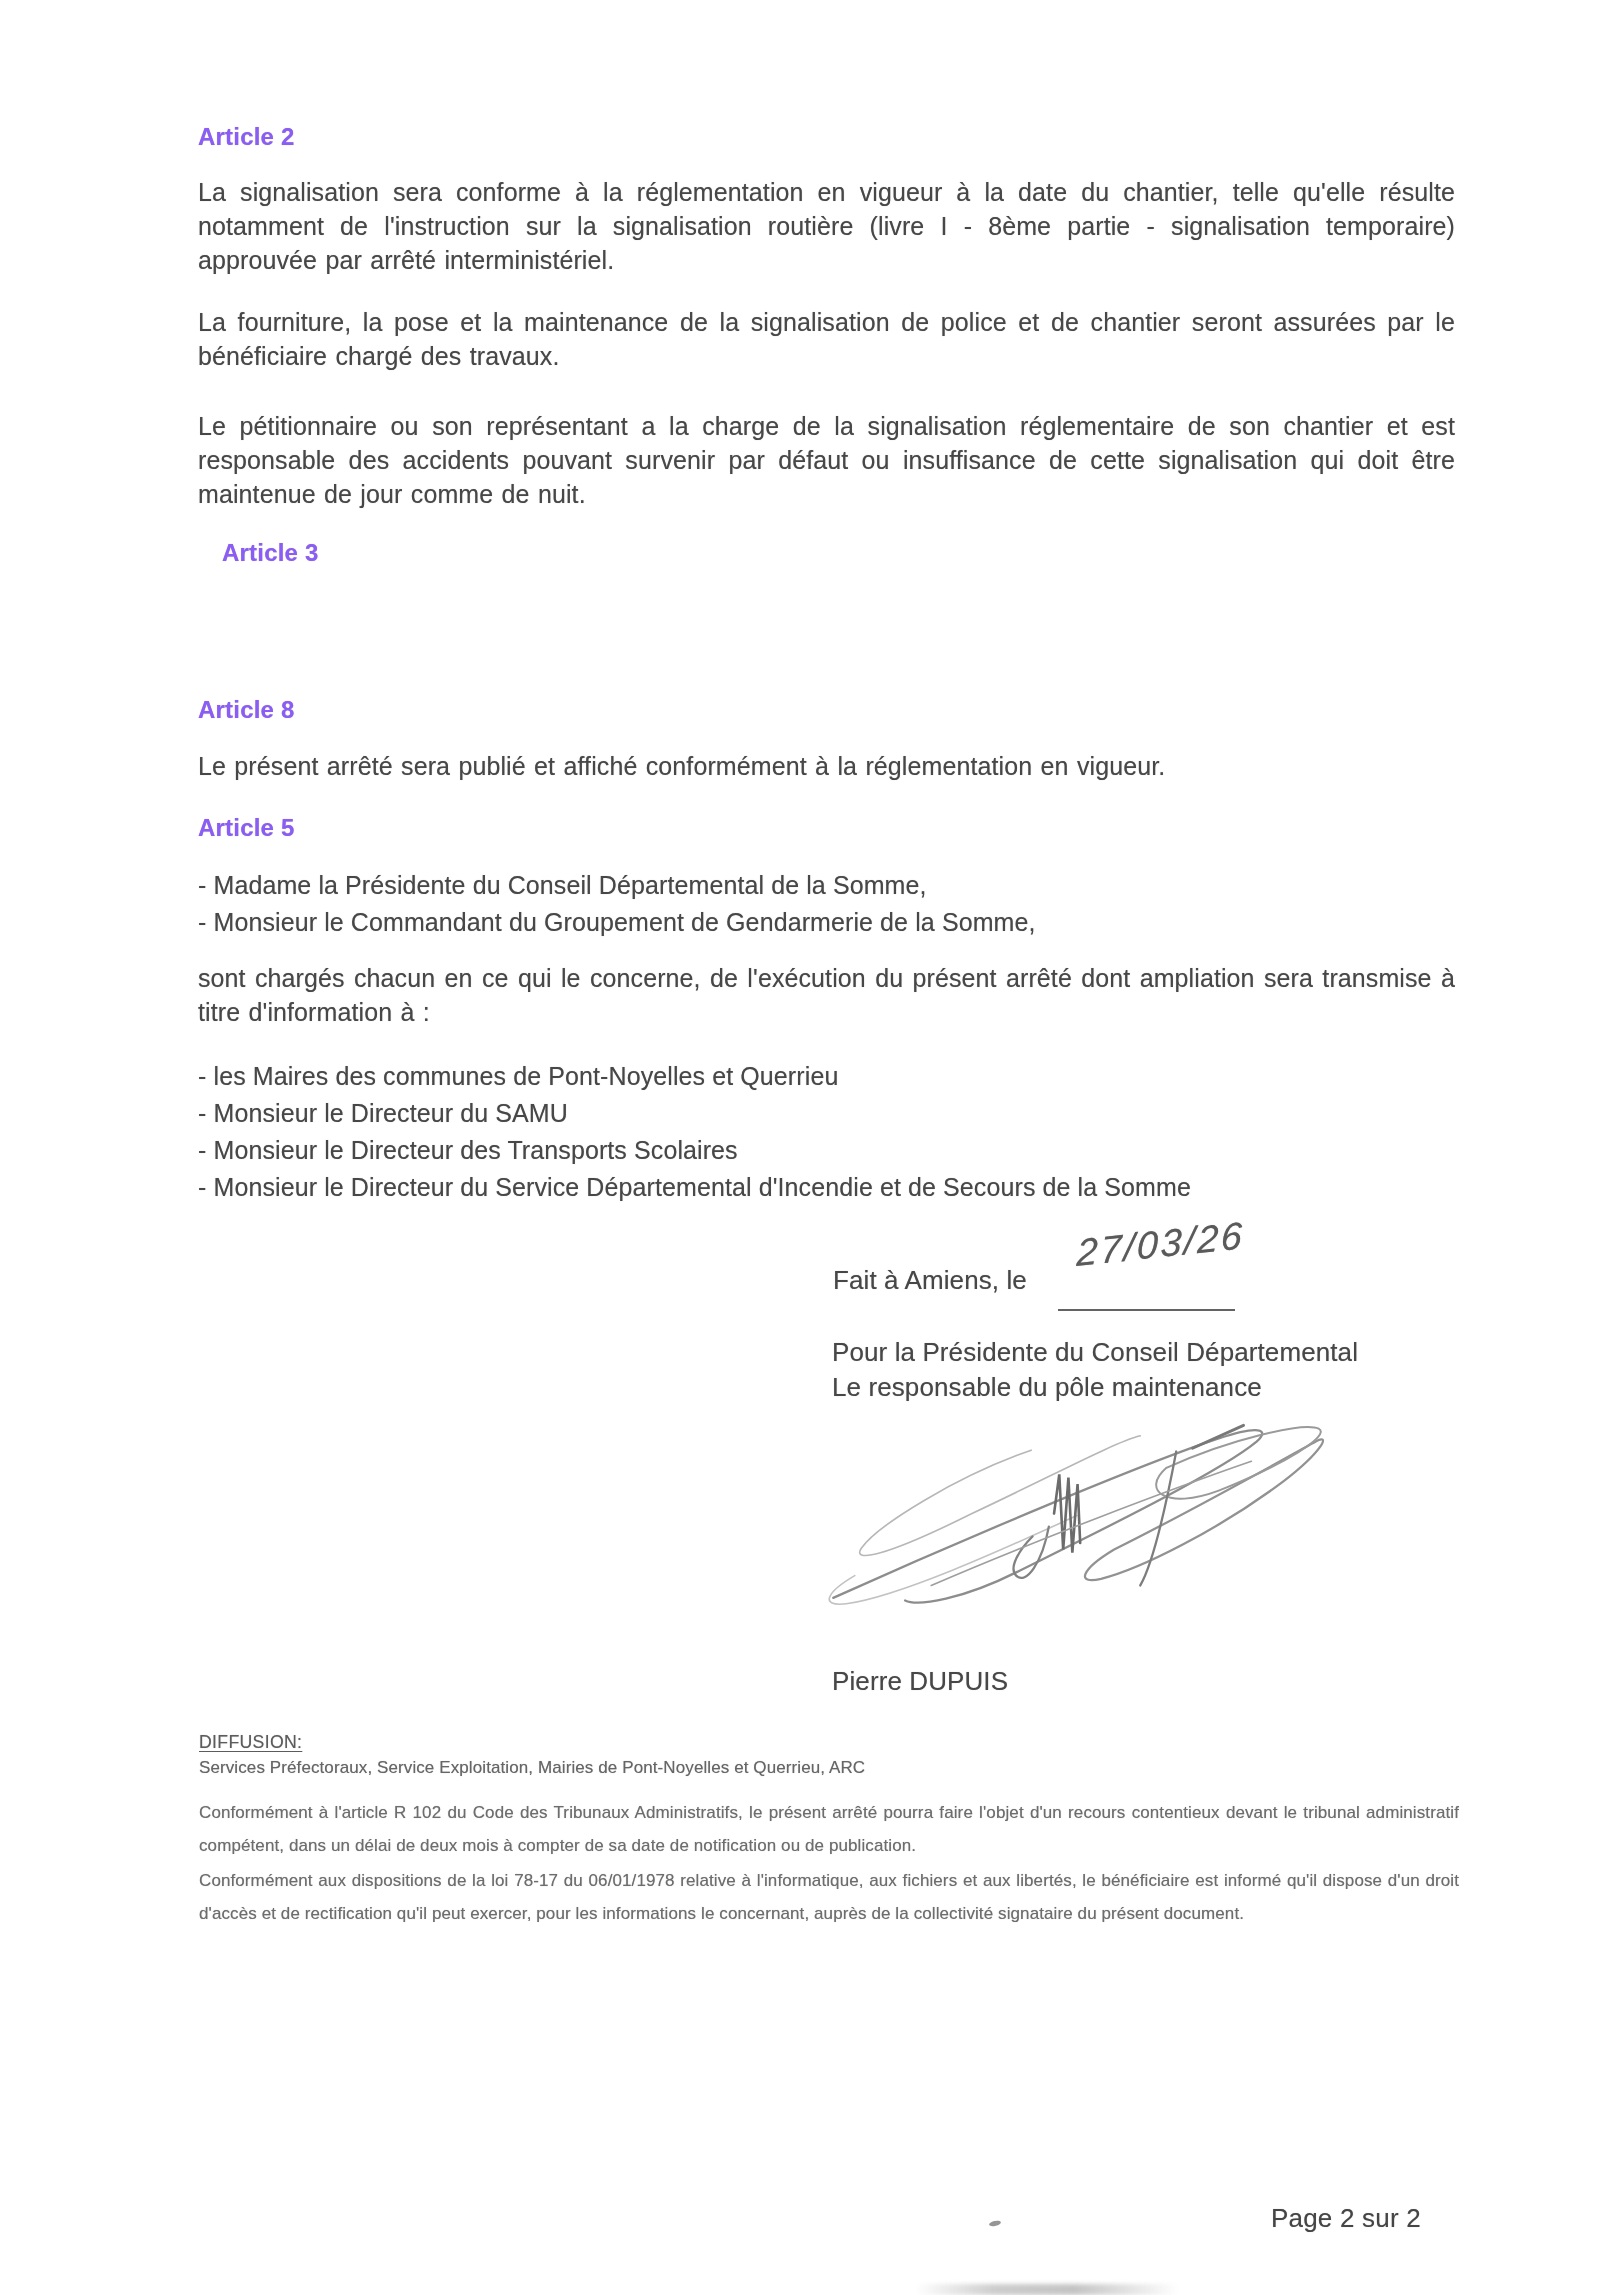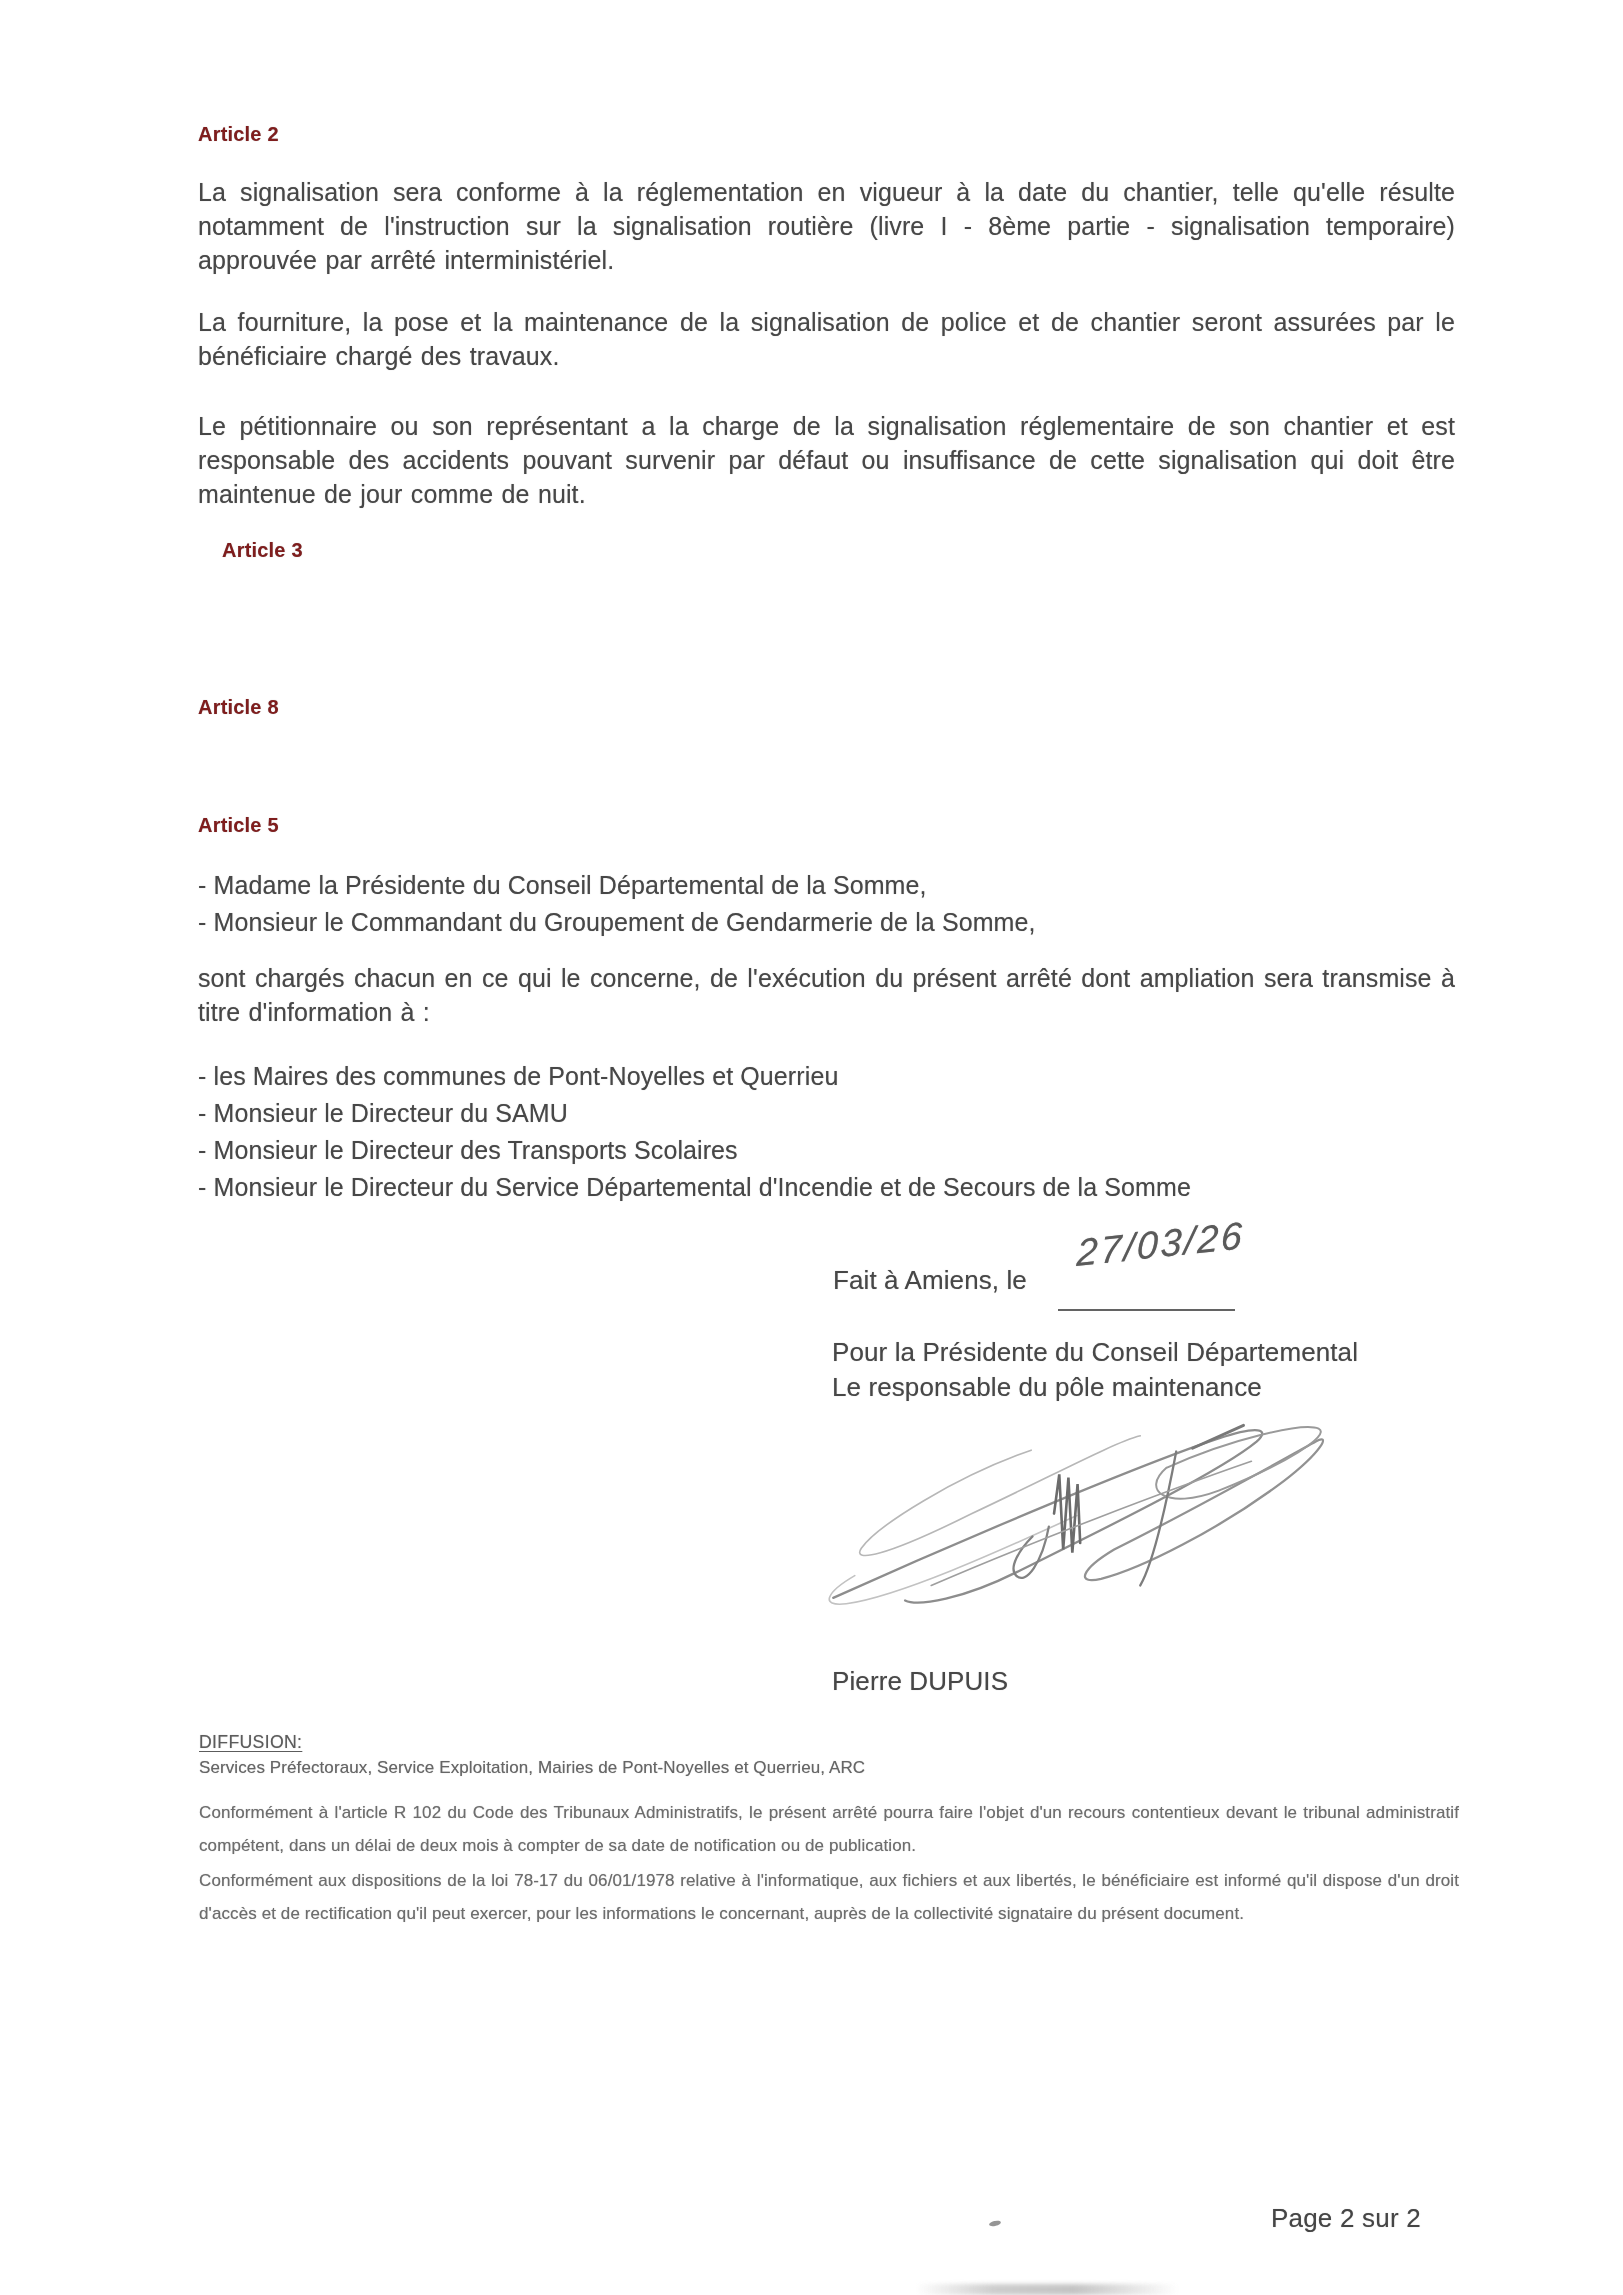--- a/index.html
+++ b/index.html
@@ -6,21 +6,21 @@
   .page{
     position:relative;
     width:1623px;height:2295px;
     background:#ffffff;
     font-family:"Liberation Sans",sans-serif;
     color:#474747;
     overflow:hidden;
   }
   .abs{position:absolute;}
   .txt{text-shadow:0 0 0.8px rgba(92,92,92,.55);}
-  .heading{font-weight:700;font-size:20px;color:#7f1d1d;letter-spacing:0.2px;}
+  .heading{font-weight:700;font-size:24px;color:#8b5cf6;letter-spacing:0.2px;}
   .body-text{
     font-size:25px;line-height:34px;width:1257px;
     text-align:justify;letter-spacing:0.1px;word-spacing:1.3px;
   }
   .list-text{font-size:25px;line-height:37px;letter-spacing:0.1px;}
   .right-block-text{font-size:26px;letter-spacing:0.1px;}
   .small-text{font-size:17px;color:#666666;letter-spacing:0.1px;}
   .legal-text{
     font-size:17px;line-height:33px;width:1260px;color:#6d6d6d;
     text-align:justify;letter-spacing:0.1px;
@@ -53,20 +53,21 @@
 <div class="page">
 
   <div class="abs txt heading" style="left:198px;top:123px;">Article 2</div>
   <div class="abs txt body-text" style="left:198px;top:175px;">La signalisation sera conforme à la réglementation en vigueur à la date du chantier, telle qu'elle résulte notamment de l'instruction sur la signalisation routière (livre I - 8ème partie - signalisation temporaire) approuvée par arrêté interministériel.</div>
   <div class="abs txt body-text" style="left:198px;top:305px;">La fourniture, la pose et la maintenance de la signalisation de police et de chantier seront assurées par le bénéficiaire chargé des travaux.</div>
   <div class="abs txt body-text" style="left:198px;top:409px;">Le pétitionnaire ou son représentant a la charge de la signalisation réglementaire de son chantier et est responsable des accidents pouvant survenir par défaut ou insuffisance de cette signalisation qui doit être maintenue de jour comme de nuit.</div>
 
   <div class="abs txt heading" style="left:198px;top:539px;margin-left:24px;">Article 3</div>
 
   <div class="abs txt heading" style="left:198px;top:696px;">Article 8</div>
+  <div class="abs txt body-text" style="left:198px;top:749px;">Le présent arrêté sera publié et affiché conformément à la réglementation en vigueur.</div>
 
   <div class="abs txt heading" style="left:198px;top:814px;">Article 5</div>
 
   <div class="abs" style="left:198px;top:867px;">
     <div class="txt list-text">- Madame la Présidente du Conseil Départemental de la Somme,</div>
     <div class="txt list-text">- Monsieur le Commandant du Groupement de Gendarmerie de la Somme,</div>
   </div>
 
   <div class="abs txt body-text" style="left:198px;top:961px;">sont chargés chacun en ce qui le concerne, de l'exécution du présent arrêté dont ampliation sera transmise à titre d'information à :</div>
 

